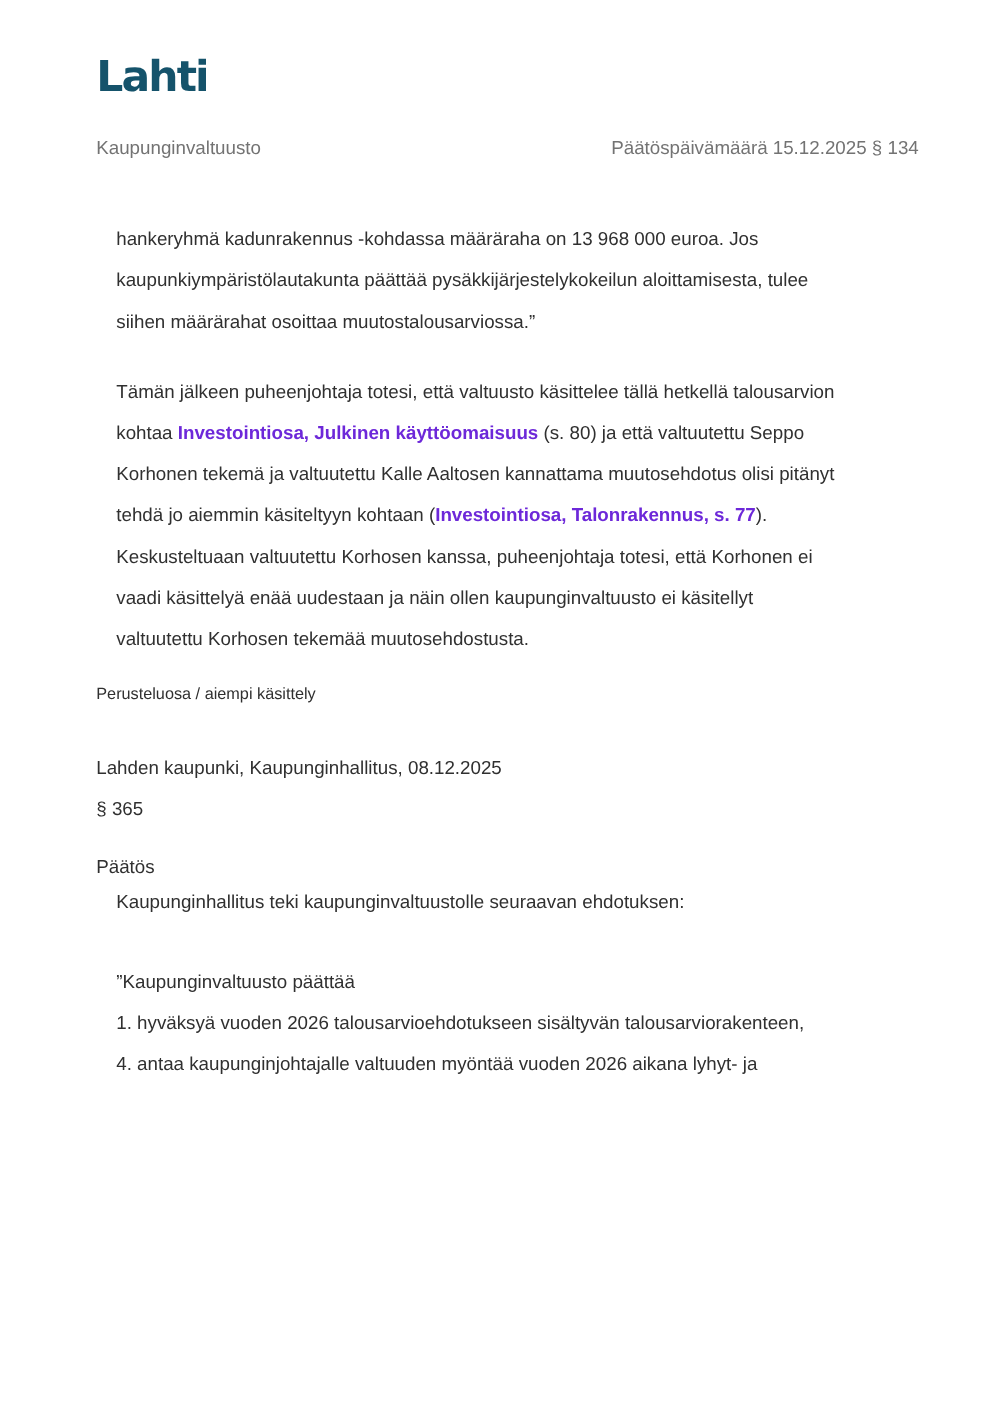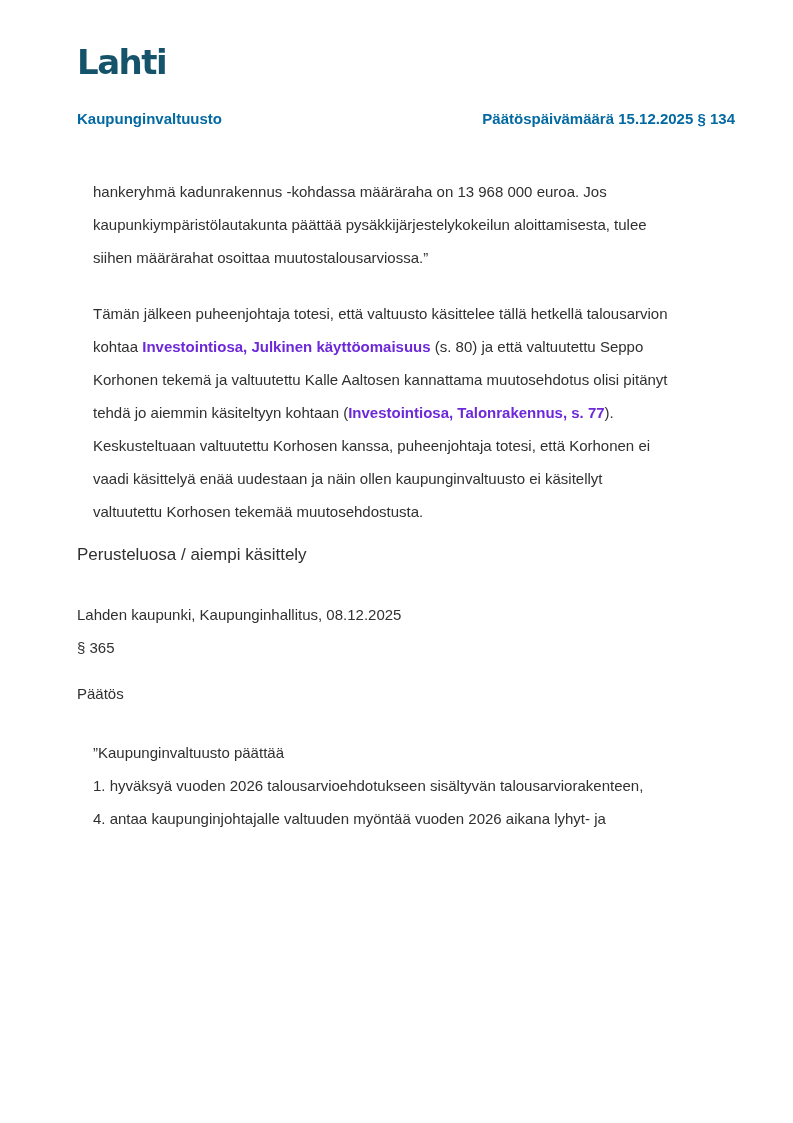--- a/index.html
+++ b/index.html
@@ -25,41 +25,40 @@
     line-height: 40px;
     color: #15536b;
   }
   .header-row {
     display: flex;
     justify-content: space-between;
     align-items: baseline;
     margin: 27px 58px 0 77px;
     font-size: 15px;
     line-height: 20px;
-    color: #0369a1;
-    font-weight: bold;
+    color: #737373;
   }
   .content {
     font-size: 15px;
     line-height: 33px;
     color: #303030;
   }
   .indent {
     margin-left: 93px;
     margin-right: 56px;
     max-width: 576px;
   }
   .marg {
     margin-left: 77px;
     margin-right: 56px;
   }
   .p-quote-end   { margin-top: 46px; }
   .p-support     { margin-top: 21px; }
   .p-chairman    { margin-top: 23px; }
-  .section-heading { margin-top: 10px; font-weight: 400; font-size: 17px; }
+  .section-heading { margin-top: 10px; font-weight: 400; font-size: 13px; }
   .reference     { margin-top: 27px; }
   .section-number{ margin-top: 0; }
   .decision-label{ margin-top: 19px; line-height: 22px; }
   .decision-intro{ margin-top: 0; }
   .quote-open    { margin-top: 31px; }
   .decision-list p { margin: 0; }
   strong { font-weight: 700; color: #6d28d9; }
 </style>
 </head>
 <body>
@@ -81,20 +80,21 @@
     <p class="indent p-chairman"><span>Tämän jälkeen puheenjohtaja totesi, että valtuusto käsittelee tällä hetkellä talousarvion kohtaa </span><strong>Investointiosa, Julkinen käyttöomaisuus</strong><span> (s. 80) ja että valtuutettu Seppo Korhonen tekemä ja valtuutettu Kalle Aaltosen kannattama muutosehdotus olisi pitänyt tehdä jo aiemmin käsiteltyyn kohtaan (</span><strong>Investointiosa, Talonrakennus, s. 77</strong><span>). Keskusteltuaan valtuutettu Korhosen kanssa, puheenjohtaja totesi, että Korhonen ei vaadi käsittelyä enää uudestaan ja näin ollen kaupunginvaltuusto ei käsitellyt valtuutettu Korhosen tekemää muutosehdostusta.</span></p>
 
     <p class="marg section-heading">Perusteluosa / aiempi käsittely</p>
 
     <p class="marg reference">Lahden kaupunki, Kaupunginhallitus, 08.12.2025</p>
 
     <p class="marg section-number">§ 365</p>
 
     <p class="marg decision-label">Päätös</p>
 
+    <p class="indent decision-intro">Kaupunginhallitus teki kaupunginvaltuustolle seuraavan ehdotuksen:</p>
 
     <p class="indent quote-open">”Kaupunginvaltuusto päättää</p>
 
     <div class="indent decision-list">
       <p>1. hyväksyä vuoden 2026 talousarvioehdotukseen sisältyvän talousarviorakenteen,</p>
       <p>4. antaa kaupunginjohtajalle valtuuden myöntää vuoden 2026 aikana lyhyt- ja</p>
     </div>
 
   </div>
 </div>

